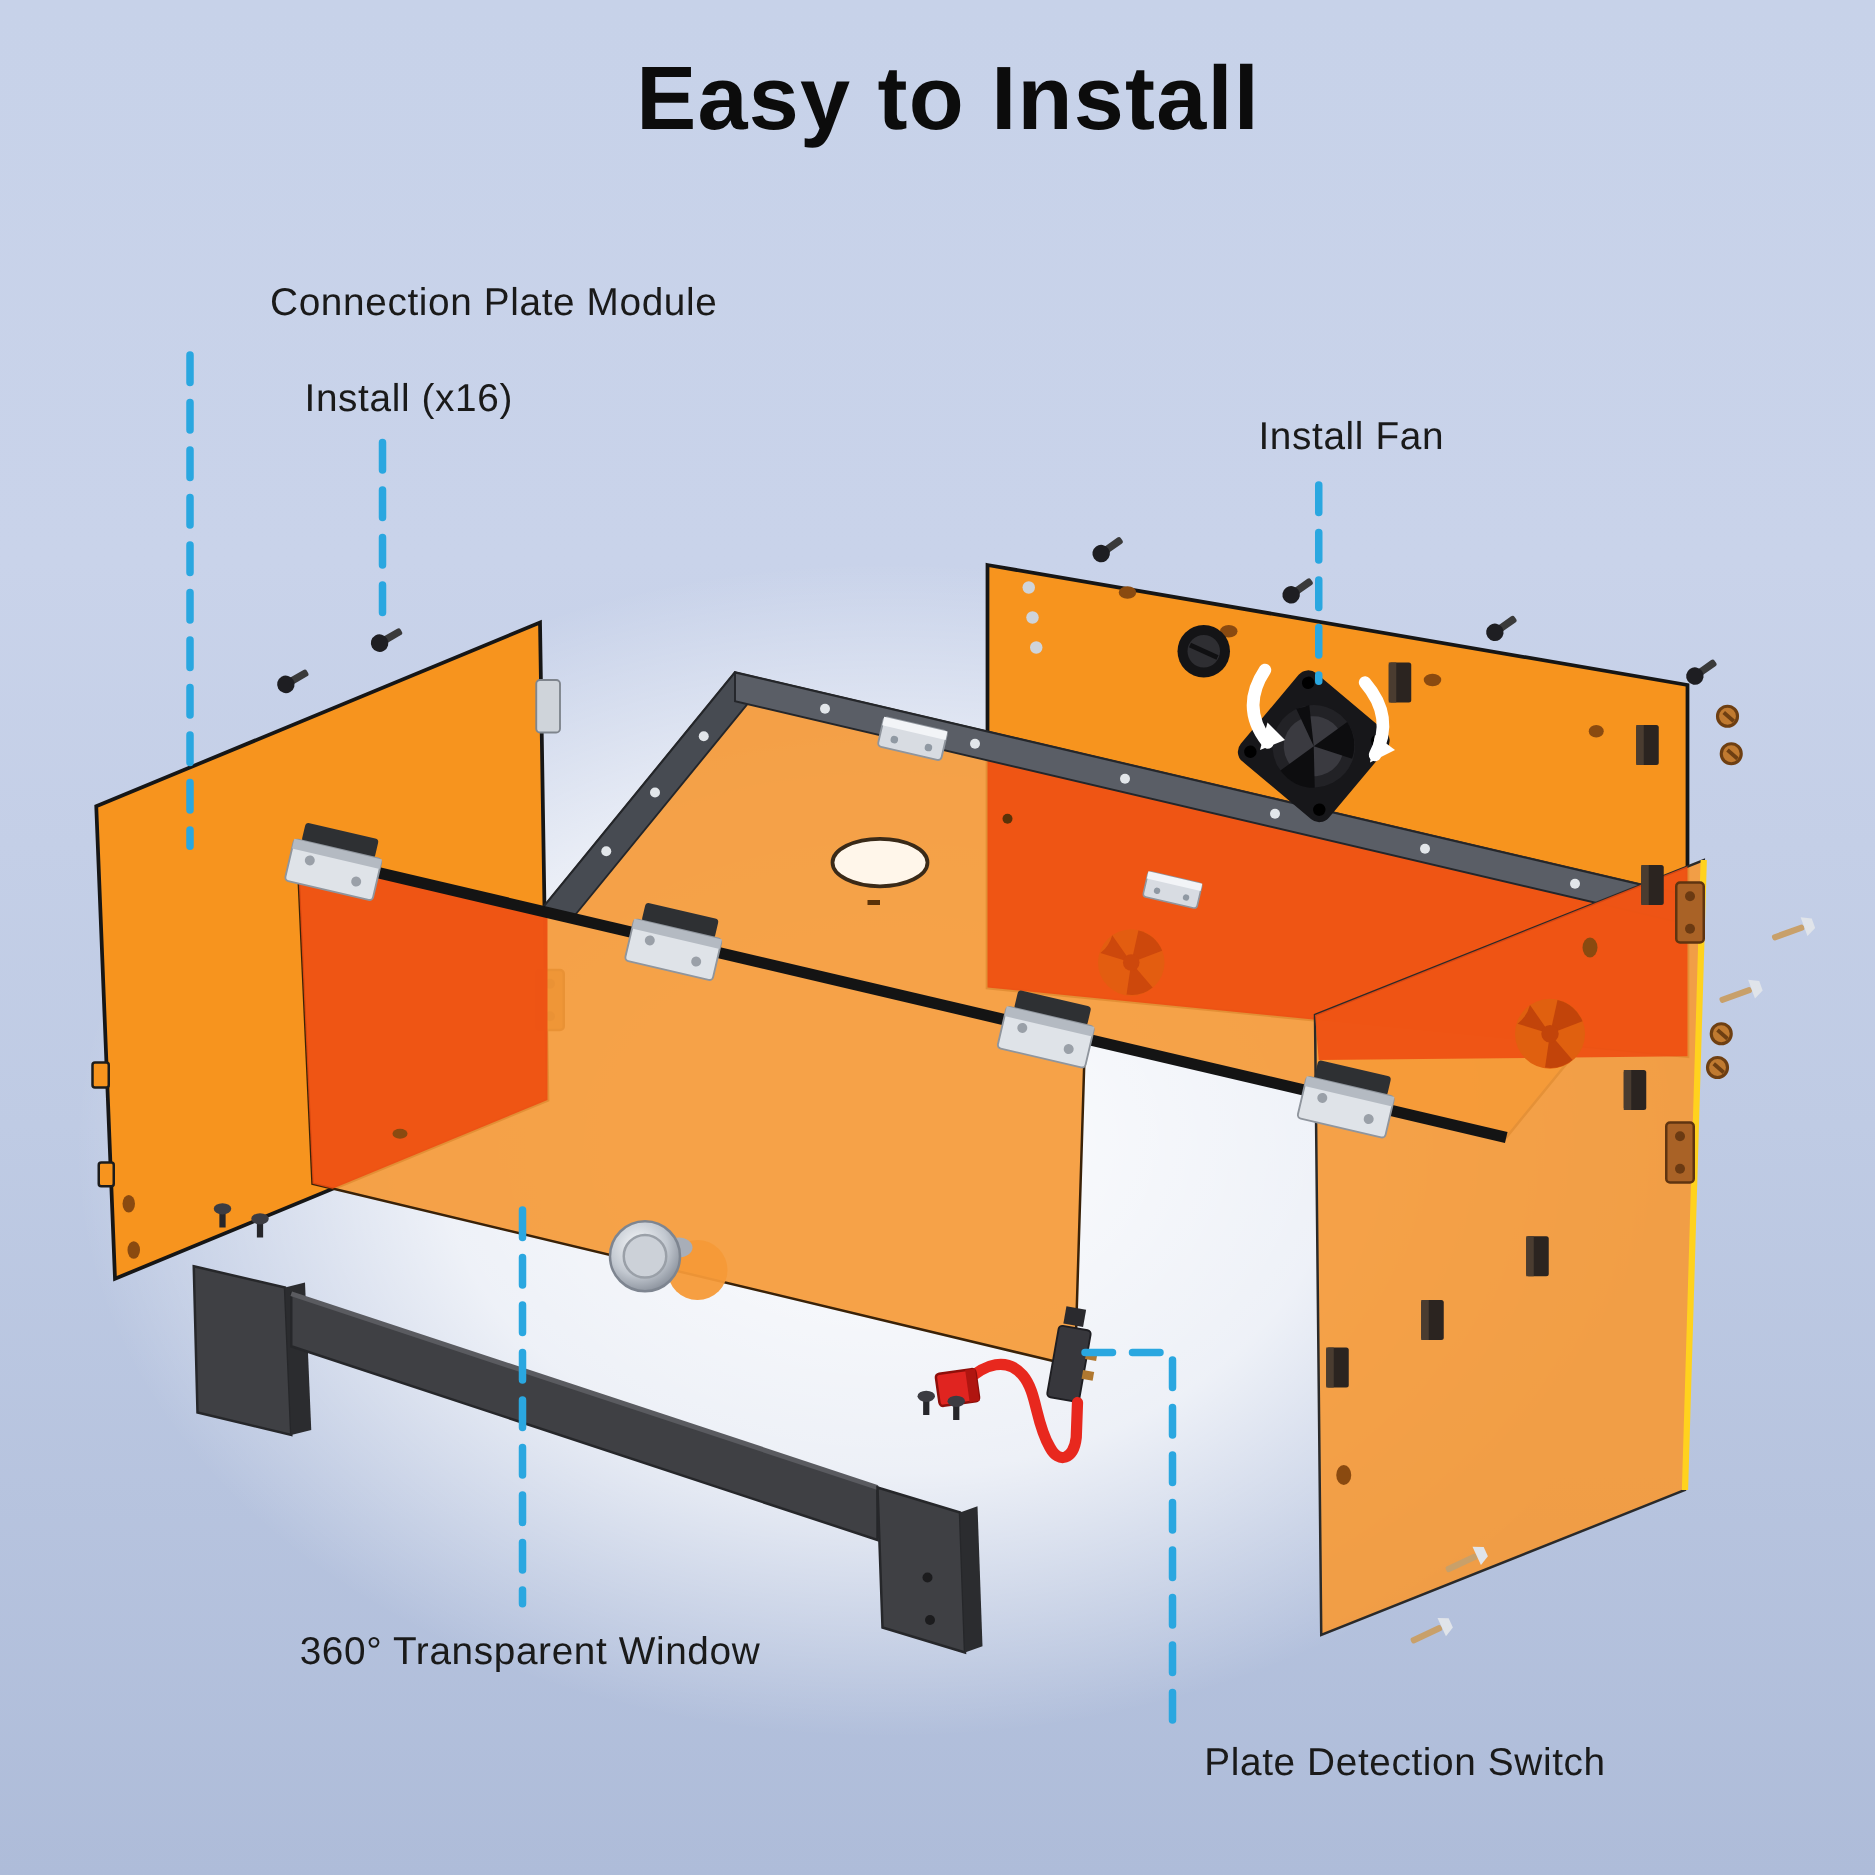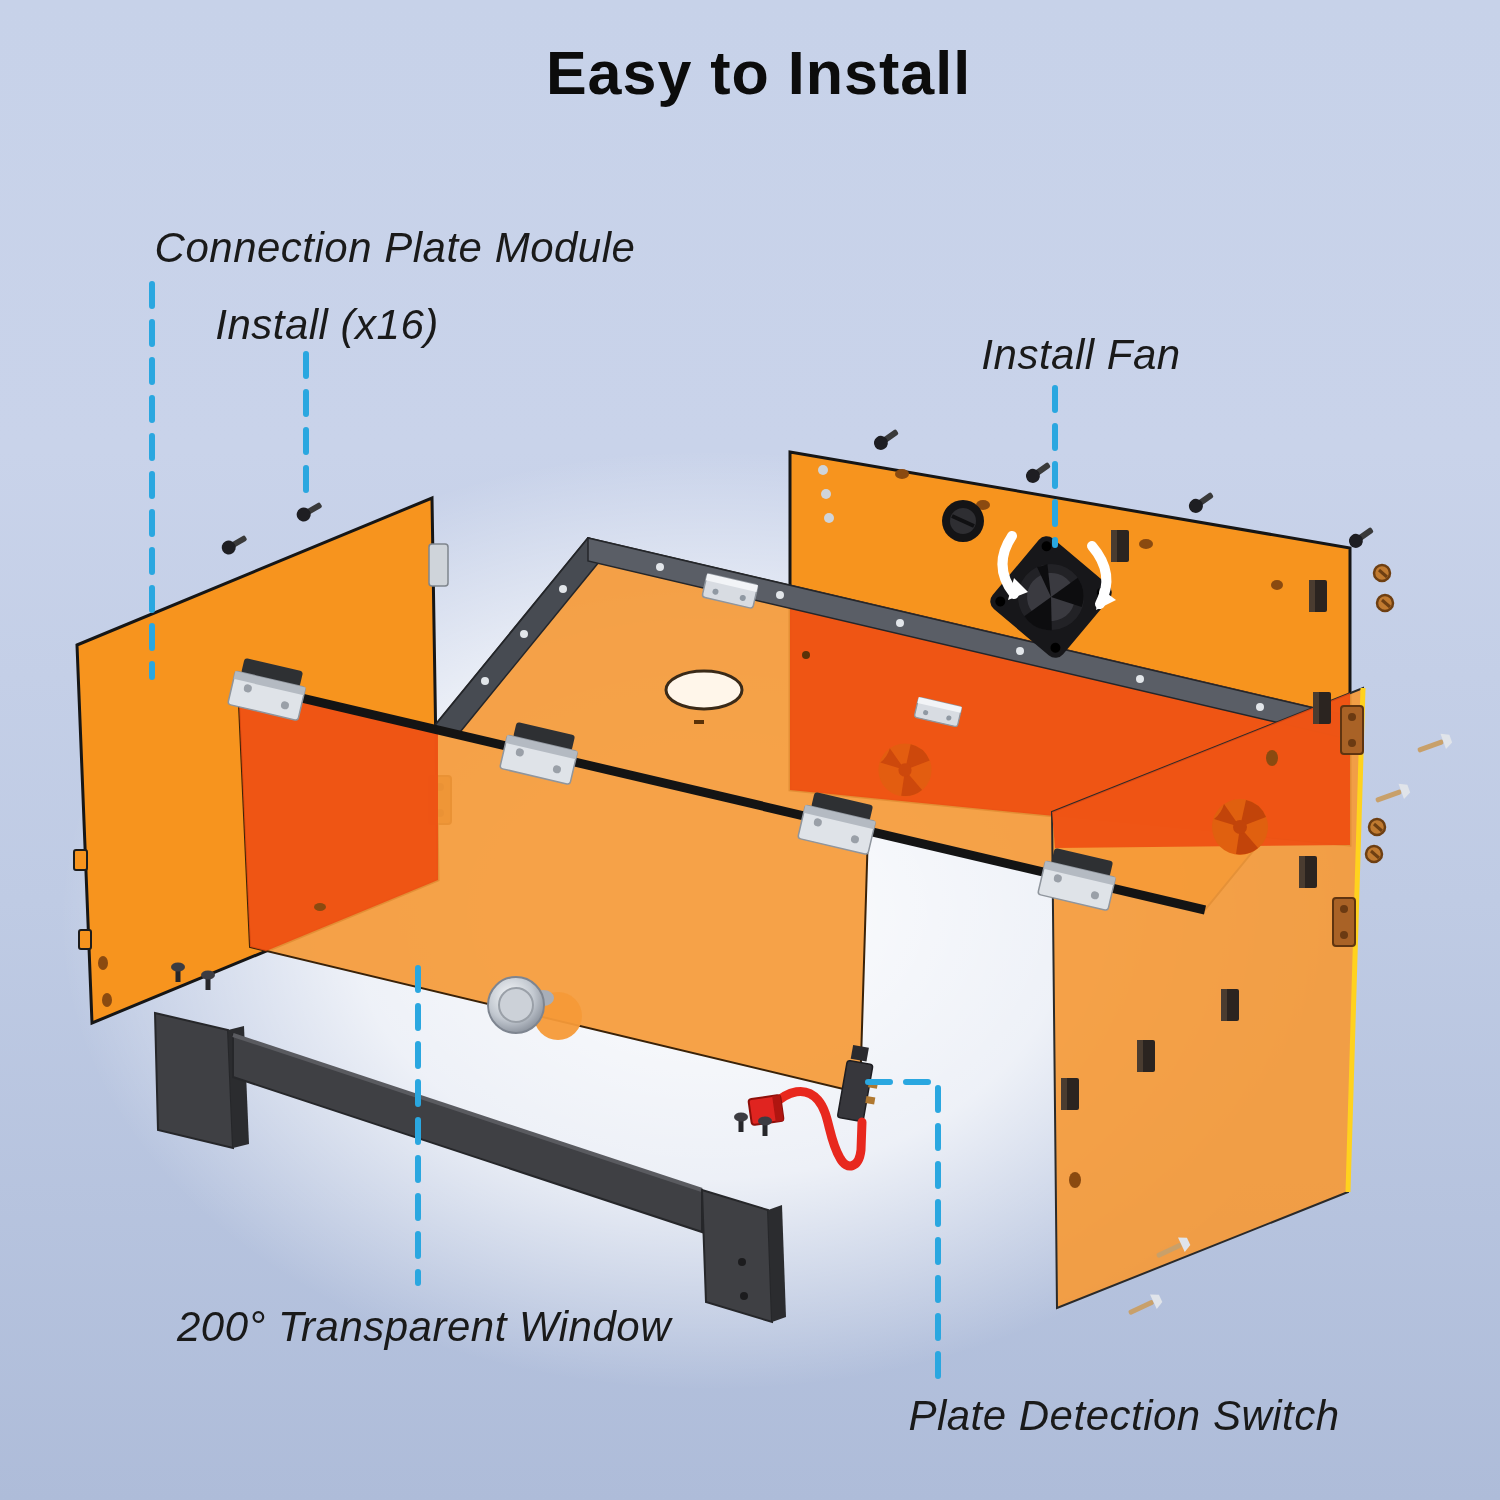--- a/index.html
+++ b/index.html
@@ -4,25 +4,25 @@
 <style>
   html,body{margin:0;padding:0;}
   body{
     width:1500px;height:1500px;position:relative;overflow:hidden;
     font-family:"Liberation Sans", sans-serif;
     background:linear-gradient(180deg,#c7d2e9 0%,#c9d3ea 30%,#bfcbe4 60%,#aebcd9 100%);
   }
   .scene{position:absolute;inset:0;}
   .lbl{
     position:absolute;transform:translateX(-50%);
-    color:#1a1a1a;font-size:42px;font-weight:500;white-space:nowrap;letter-spacing:.5px;font-style:italic;
+    color:#1a1a1a;font-size:31px;font-weight:500;white-space:nowrap;letter-spacing:.5px;
   }
   .title{
     position:absolute;left:0;right:16px;top:38px;text-align:center;
-    color:#0c0c0c;font-size:61px;font-weight:800;letter-spacing:1px;padding-left:33px;
+    color:#0c0c0c;font-size:72px;font-weight:800;letter-spacing:1px;padding-left:33px;
   }
 </style>
 </head>
 <body>
 
 <div class="scene">
 <svg viewBox="0 0 1500 1500" width="1500" height="1500">
   <defs>
     <radialGradient id="glow" cx="50%" cy="50%" r="50%">
       <stop offset="0%" stop-color="#ffffff" stop-opacity="0.97"></stop>
@@ -255,15 +255,15 @@
     <line x1="418" y1="968" x2="418" y2="1283" stroke="#2aa7e0" stroke-width="6" stroke-dasharray="22 16"></line>
     <polyline points="868,1082 938,1082 938,1385" stroke="#2aa7e0" stroke-width="6" stroke-dasharray="22 16"></polyline>
   </g>
 </svg>
 
 
 <div class="title">Easy to Install</div>
 <div class="lbl" style="left:395px;top:224px;">Connection Plate Module</div>
 <div class="lbl" style="left:327px;top:301px;">Install (x16)</div>
 <div class="lbl" style="left:1081px;top:331px;">Install Fan</div>
-<div class="lbl" style="left:424px;top:1303px;">200° Transparent Window</div>
+<div class="lbl" style="left:424px;top:1303px;">360° Transparent Window</div>
 <div class="lbl" style="left:1124px;top:1392px;">Plate Detection Switch</div>
 </div>
 
 </body></html>

